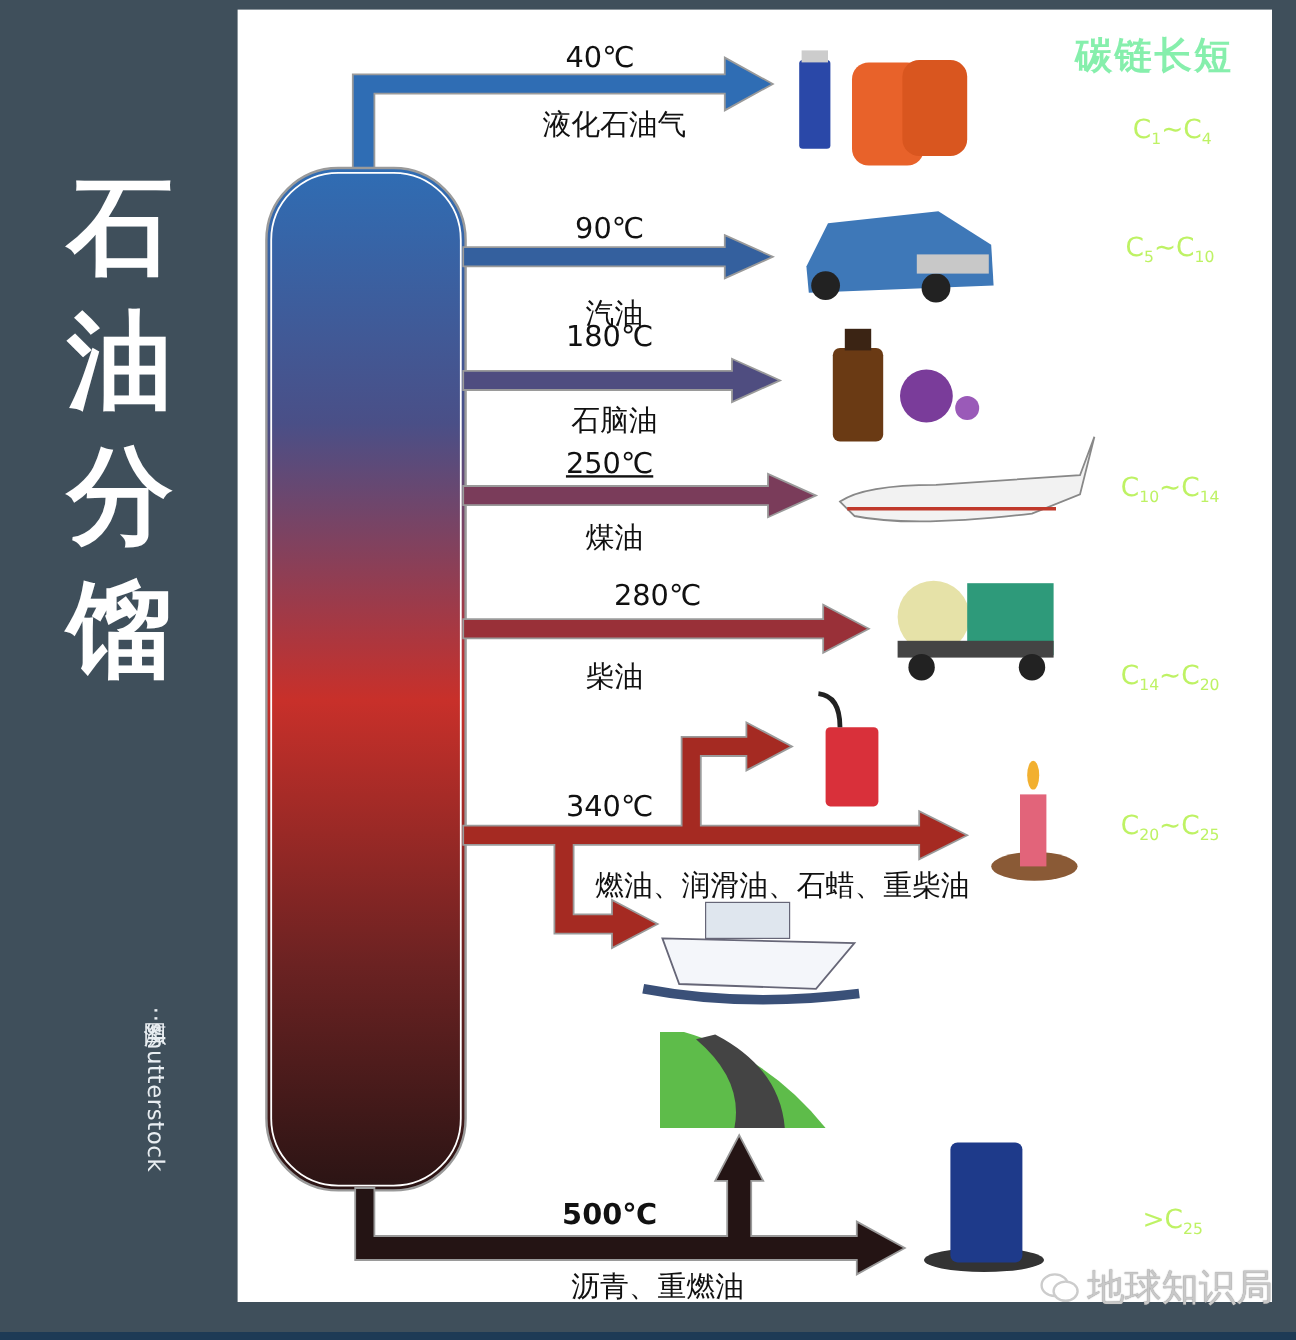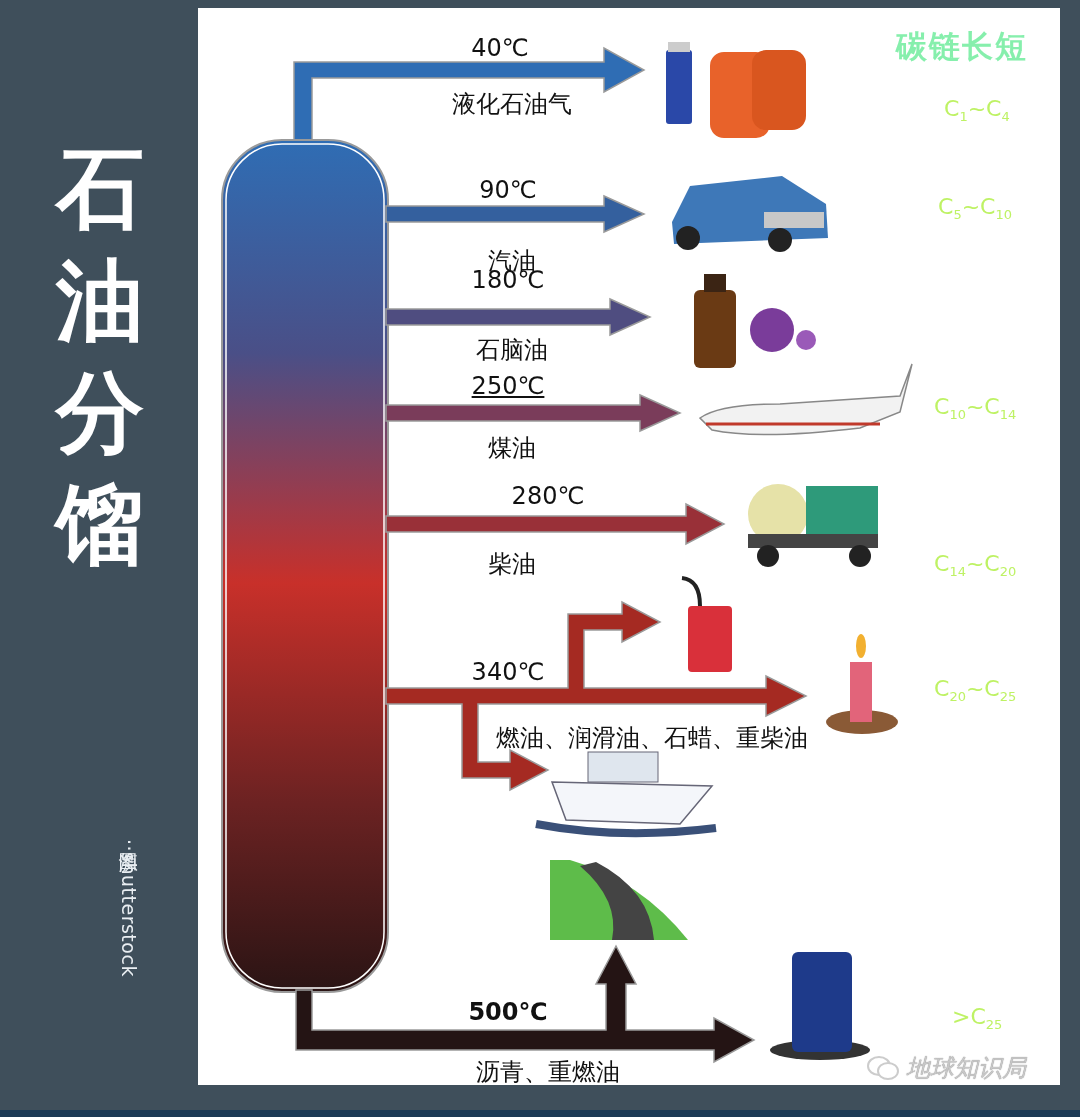--- a/index.html
+++ b/index.html
@@ -7,21 +7,21 @@
   .bottom-strip{position:absolute;left:0;top:1110px;width:1080px;height:7px;background:#1d3a55;}
   .side-title{position:absolute;left:52px;top:132px;width:96px;color:#ffffff;font-weight:bold;font-size:88px;line-height:112px;text-align:center;font-family:"DejaVu Serif","Liberation Serif",serif;}
   .side-title span{display:block;}
   .credit{position:absolute;left:118px;top:838px;width:24px;color:#e9eef2;font-size:19px;writing-mode:vertical-rl;letter-spacing:0.5px;}
   .panel{position:absolute;left:198px;top:8px;width:862px;height:1077px;background:#ffffff;}
   svg.diagram{position:absolute;left:0;top:0;}
   .lbl{position:absolute;color:#111;font-size:24px;white-space:nowrap;transform:translateX(-50%);}
   .carbon{position:absolute;color:#bef264;font-size:22px;white-space:nowrap;}
   .carbon sub{font-size:13px;vertical-align:-5px;}
   .heading{position:absolute;left:896px;top:26px;font-size:31px;font-weight:bold;color:#86efac;letter-spacing:2px;}
-  .watermark{position:absolute;left:866px;top:1052px;color:#c8c8c8;font-size:24px;display:flex;align-items:center;gap:6px;text-shadow:0 0 1px #777;font-style:italic;}
+  .watermark{position:absolute;left:866px;top:1052px;color:#c8c8c8;font-size:31px;display:flex;align-items:center;gap:6px;text-shadow:0 0 1px #777;}
   .wm-icon{width:34px;height:26px;}
 </style>
 </head>
 <body>
 
 <div class="side-title">
   <span>石</span>
   <span>油</span>
   <span>分</span>
   <span>馏</span>

